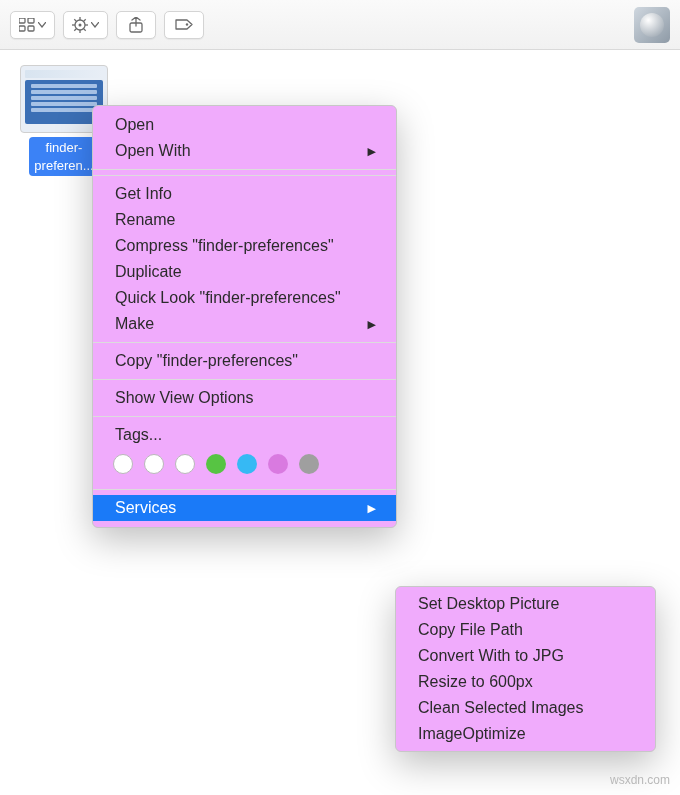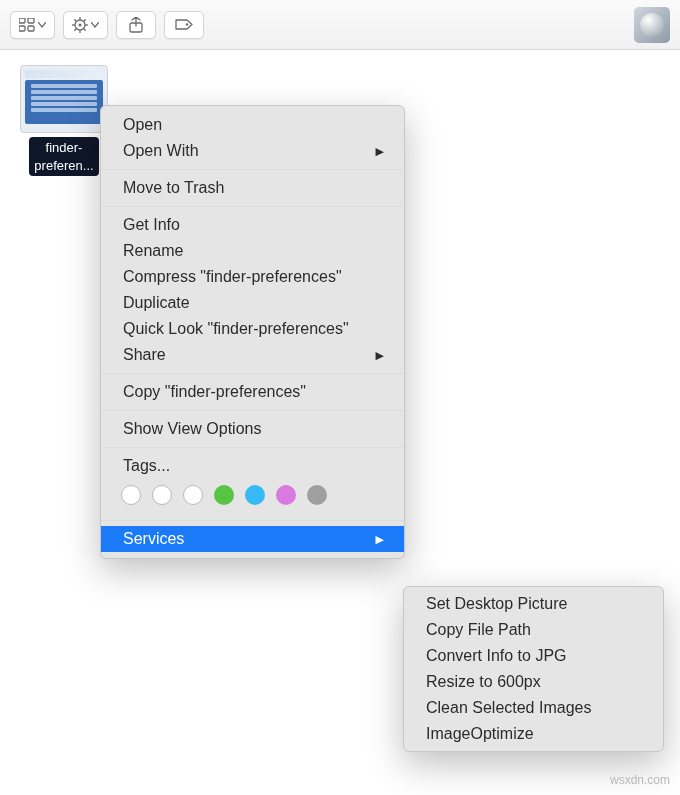--- a/index.html
+++ b/index.html
@@ -29,28 +29,27 @@
   .file-icon { position:absolute; left:20px; top:15px; width:88px; text-align:center; }
   .file-thumb {
     width:88px; height:68px; border:1px solid #d0d0d0; border-radius:4px; background:#e8eef6;
     padding:4px; position:relative; overflow:hidden;
   }
   .file-thumb .bar1 { height:8px; background:linear-gradient(90deg,#d8e4f0,#e8eef6); margin-bottom:2px; border-radius:1px;}
   .file-thumb .menu-box { background:#3b6fb5; height:44px; border-radius:2px; padding:2px;}
   .file-thumb .menu-line { height:4px; background:#a7c2e6; margin:2px 4px; border-radius:1px;}
   .file-label {
     display:inline-block; margin-top:4px; padding:2px 5px; color:#fff;
-    background:#0f172a; border-radius:4px; font-size:13px; line-height:1.35;
+    background:#3b82f6; border-radius:4px; font-size:13px; line-height:1.35;
   }
 
   .ctx {
-    position:absolute; background:#e5e5e5; border:1px solid #c7c7c7; border-radius:6px;
+    position:absolute; background:#f0abfc; border:1px solid #c7c7c7; border-radius:6px;
     box-shadow: 0 12px 36px rgba(0,0,0,0.25);
     padding: 6px 0;
-    margin-left: 8px;
   }
   .ctx.main { left:92px; top:55px; width:305px; }
   .ctx.sub  { left:395px; top:536px; width:261px; padding:4px 0;}
 
   .mi { padding: 4px 20px 4px 22px; font-size:16px; color:#2b2b2b; display:flex; align-items:center; position:relative; white-space:nowrap;}
   .mi .arrow { margin-left:auto; font-size:11px; }
   .mi.sel { background:#1a7af8; color:#fff; }
   .sep { height:1px; background:#dcdcdc; margin:5px 0; }
 
   .tag-row { padding: 6px 18px 10px 20px; display:flex; gap:11px; }
@@ -127,29 +126,28 @@
     </span>
   </div>
 
   <div class="ctx main">
     <div class="mi">Open</div>
     <div class="mi">
       <span>Open With</span>
       <span class="arrow">▶</span>
     </div>
     <div class="sep"></div>
-    <div class="mi">Move to Trash</div>
     <div class="sep"></div>
     <div class="mi">Get Info</div>
     <div class="mi">Rename</div>
     <div class="mi">Compress "finder-preferences"</div>
     <div class="mi">Duplicate</div>
     <div class="mi">Quick Look "finder-preferences"</div>
     <div class="mi">
-      <span>Share</span>
+      <span>Make</span>
       <span class="arrow">▶</span>
     </div>
     <div class="sep"></div>
     <div class="mi">Copy "finder-preferences"</div>
     <div class="sep"></div>
     <div class="mi">Show View Options</div>
     <div class="sep"></div>
     <div class="mi">Tags...</div>
     <div class="tag-row" id="tag-row">
         <div class="tag-dot"></div>
@@ -163,20 +161,20 @@
     <div class="sep"></div>
     <div class="mi sel">
       <span>Services</span>
       <span class="arrow">▶</span>
     </div>
   </div>
 
   <div class="ctx sub" id="submenu">
       <div class="mi">Set Desktop Picture</div>
       <div class="mi">Copy File Path</div>
-      <div class="mi">Convert Info to JPG</div>
+      <div class="mi">Convert With to JPG</div>
       <div class="mi">Resize to 600px</div>
       <div class="mi">Clean Selected Images</div>
       <div class="mi">ImageOptimize</div>
     </div>
 
   <div class="watermark">wsxdn.com</div>
 </div>
 
 </body></html>

